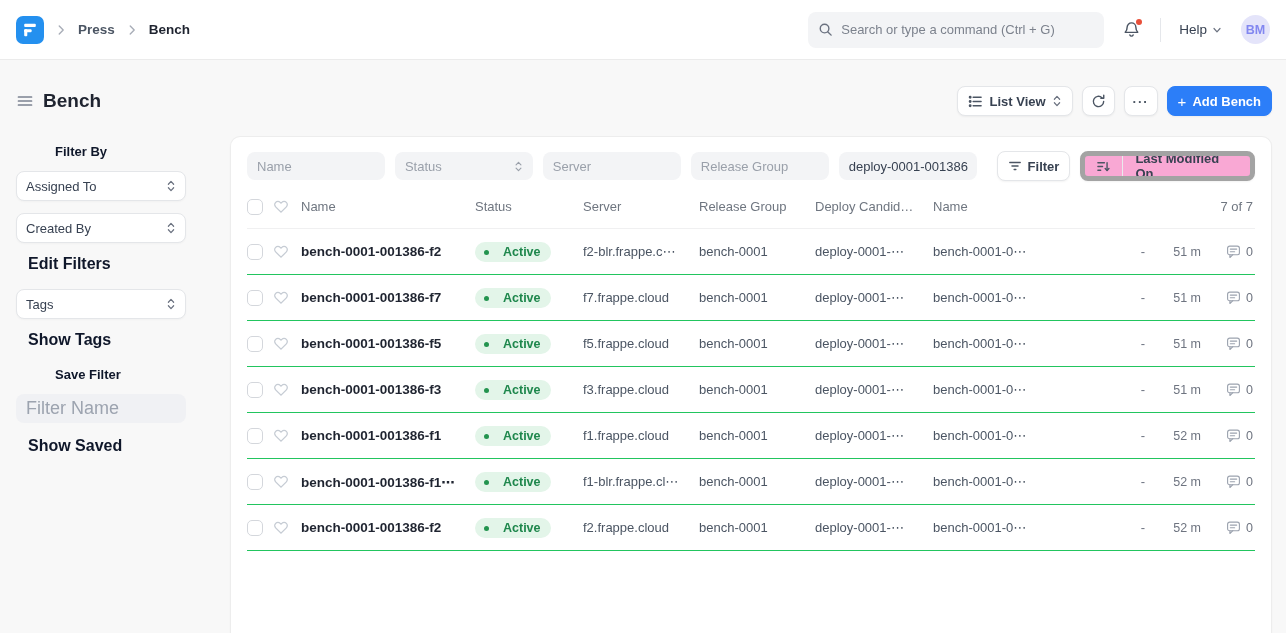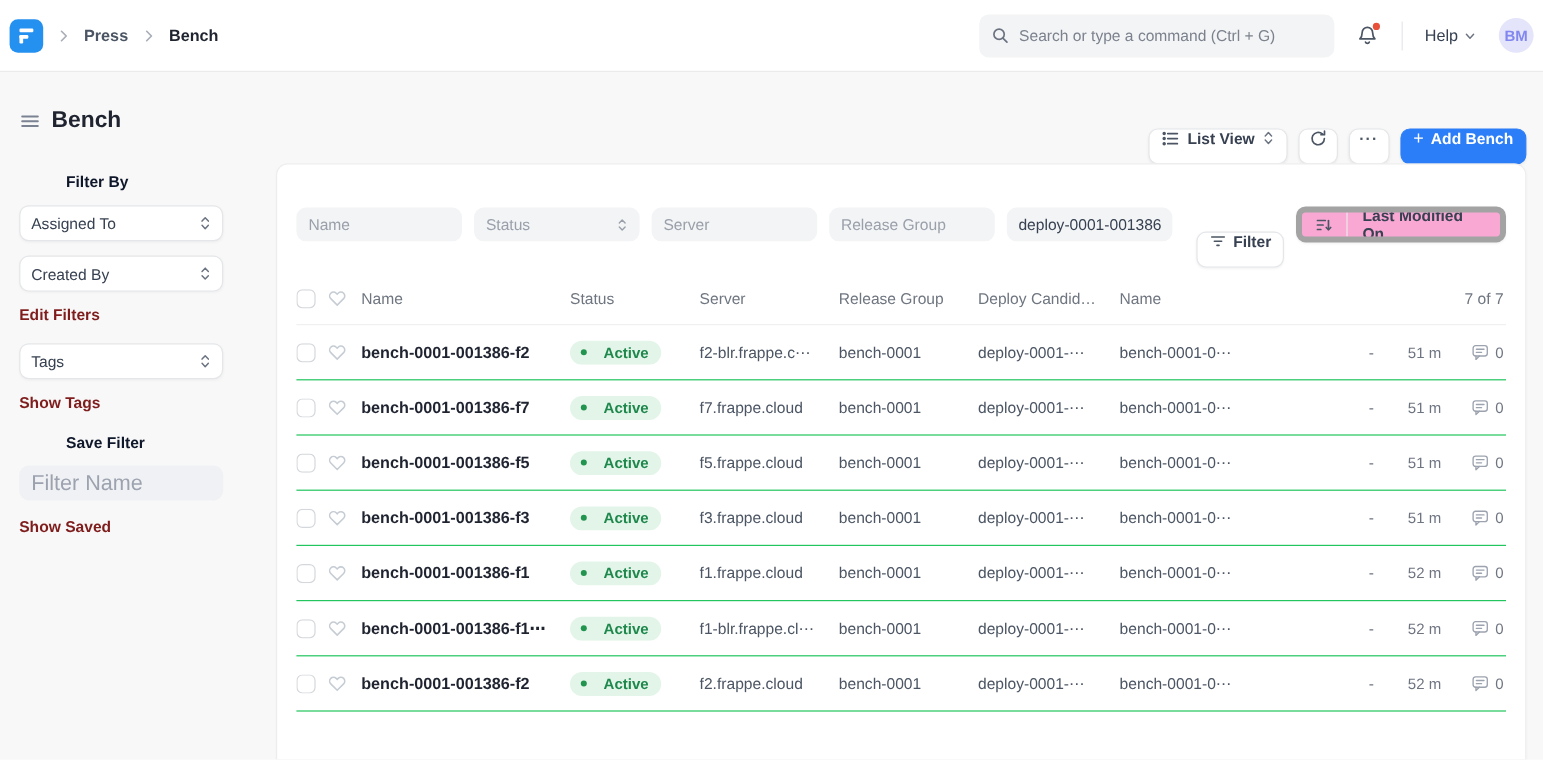--- a/index.html
+++ b/index.html
@@ -2,21 +2,21 @@
 <html><head>
 <meta charset="utf-8">
 <style>
   * { margin:0; padding:0; box-sizing:border-box; }
   html,body { width:1286px; height:633px; overflow:hidden;
     font-family:"Liberation Sans","DejaVu Sans",sans-serif;
     background:#f8f8f8; color:#111827; }
 
   
   .navbar { height:60px; background:#fff; border-bottom:1px solid #ebebeb;
-    display:flex; align-items:center; padding:0 8px; gap:8px; }
+    display:flex; align-items:center; padding:0 16px; gap:8px; }
   .logo { width:28px; height:28px; border-radius:7px; background:#2490ef;
     display:flex; align-items:center; justify-content:center; flex:0 0 auto; }
   .crumb-sep { color:#a8adb7; display:flex; align-items:center; padding:0 2px; }
   .crumb { font-size:13.5px; font-weight:bold; color:#4b5563; cursor:pointer; }
   .crumb.current { color:#1f2430; }
   .nav-right { margin-left:auto; display:flex; align-items:center; gap:18px; }
   .search-box { width:296px; height:36px; background:#f3f4f6; border-radius:8px;
     display:flex; align-items:center; gap:8px; padding:0 10px; }
   .search-box input { border:none; outline:none; background:transparent; flex:1;
     font-size:13px; color:#374151; font-family:inherit; }
@@ -30,38 +30,38 @@
   .avatar { width:29px; height:29px; border-radius:50%; background:#e4e4fa;
     color:#8287f0; font-size:12.5px; font-weight:bold; display:flex;
     align-items:center; justify-content:center; cursor:pointer; }
 
   
   .page-header { height:76px; display:flex; align-items:center;
     padding:6px 14px 0 16px; }
   .hamburger { width:18px; height:18px; cursor:pointer; margin-right:9px; }
   .page-title { font-size:19px; font-weight:bold; color:#1f2430; }
   .header-actions { margin-left:auto; display:flex; align-items:center; gap:9px; }
-  .btn { height:30px; display:inline-flex; align-items:flex-start; gap:6px;
+  .btn { height:30px; display:inline-flex; align-items:center; gap:6px;
     background:#fff; border:1px solid #e4e6e9; border-radius:8px;
     box-shadow:0 1px 2px rgba(0,0,0,.05); padding:0 10px; font-size:13px;
-    color:#374151; font-weight:bold; cursor:pointer;margin-top:42px; }
+    color:#374151; font-weight:bold; cursor:pointer; }
   .btn.icon-only { padding:0 8px; }
   .btn-primary { background:#2c7ef8; border-color:#2c7ef8; color:#fff; }
   .btn-primary .plus { font-size:15px; font-weight:normal; line-height:1; }
 
   
   .page-body { display:flex; height:497px; }
   .sidebar { width:230px; flex:0 0 auto; padding:8px 16px 0 16px; }
   .side-label { font-size:13px; font-weight:bold; color:#0f172a; margin-bottom:12px;padding-left:39px; }
   .side-select { width:170px; height:30px; background:#fff; border:1px solid #e4e6e9;
     border-radius:8px; display:flex; align-items:center; justify-content:space-between;
     padding:0 9px; font-size:13px; color:#374151; margin-bottom:12px; cursor:pointer;
     box-shadow:0 1px 2px rgba(0,0,0,.03); }
-  .side-link { display:block; font-size:13px; font-weight:bold; color:#7f1d1d;
-    margin:2px 0 16px 0; cursor:pointer; text-decoration:none; }
+  .side-link { display:block; font-size:16px; font-weight:bold; color:#0f172a;
+    margin:2px 0 16px 12px; cursor:pointer; text-decoration:none; }
   .side-input { width:170px; height:29px; background:#f0f1f4; border:none;
     border-radius:8px; padding:0 10px; font-size:18px; color:#374151;
     font-family:inherit; outline:none; margin-bottom:14px; display:block; }
   .side-input::placeholder { color:#9ca3af; }
   .mt18 { margin-top:18px; }
 
   
   .content { flex:1; padding-right:14px; }
   .card { background:#fff; border:1px solid #ededed; border-bottom:none;
     border-radius:10px 10px 0 0; height:100%;

